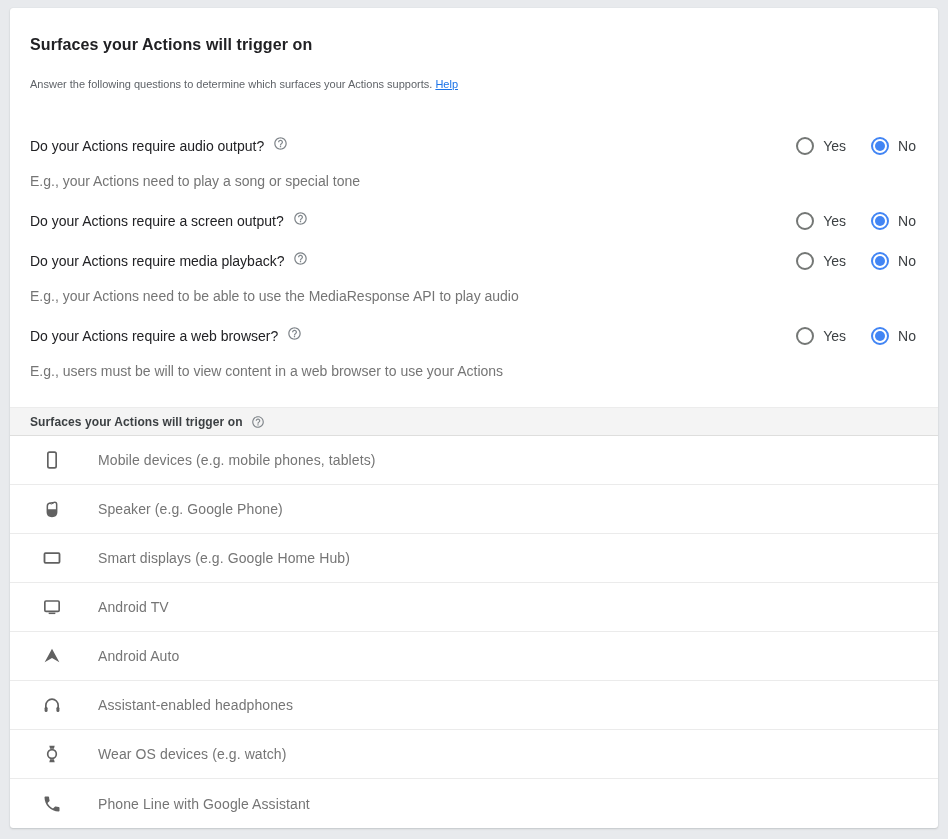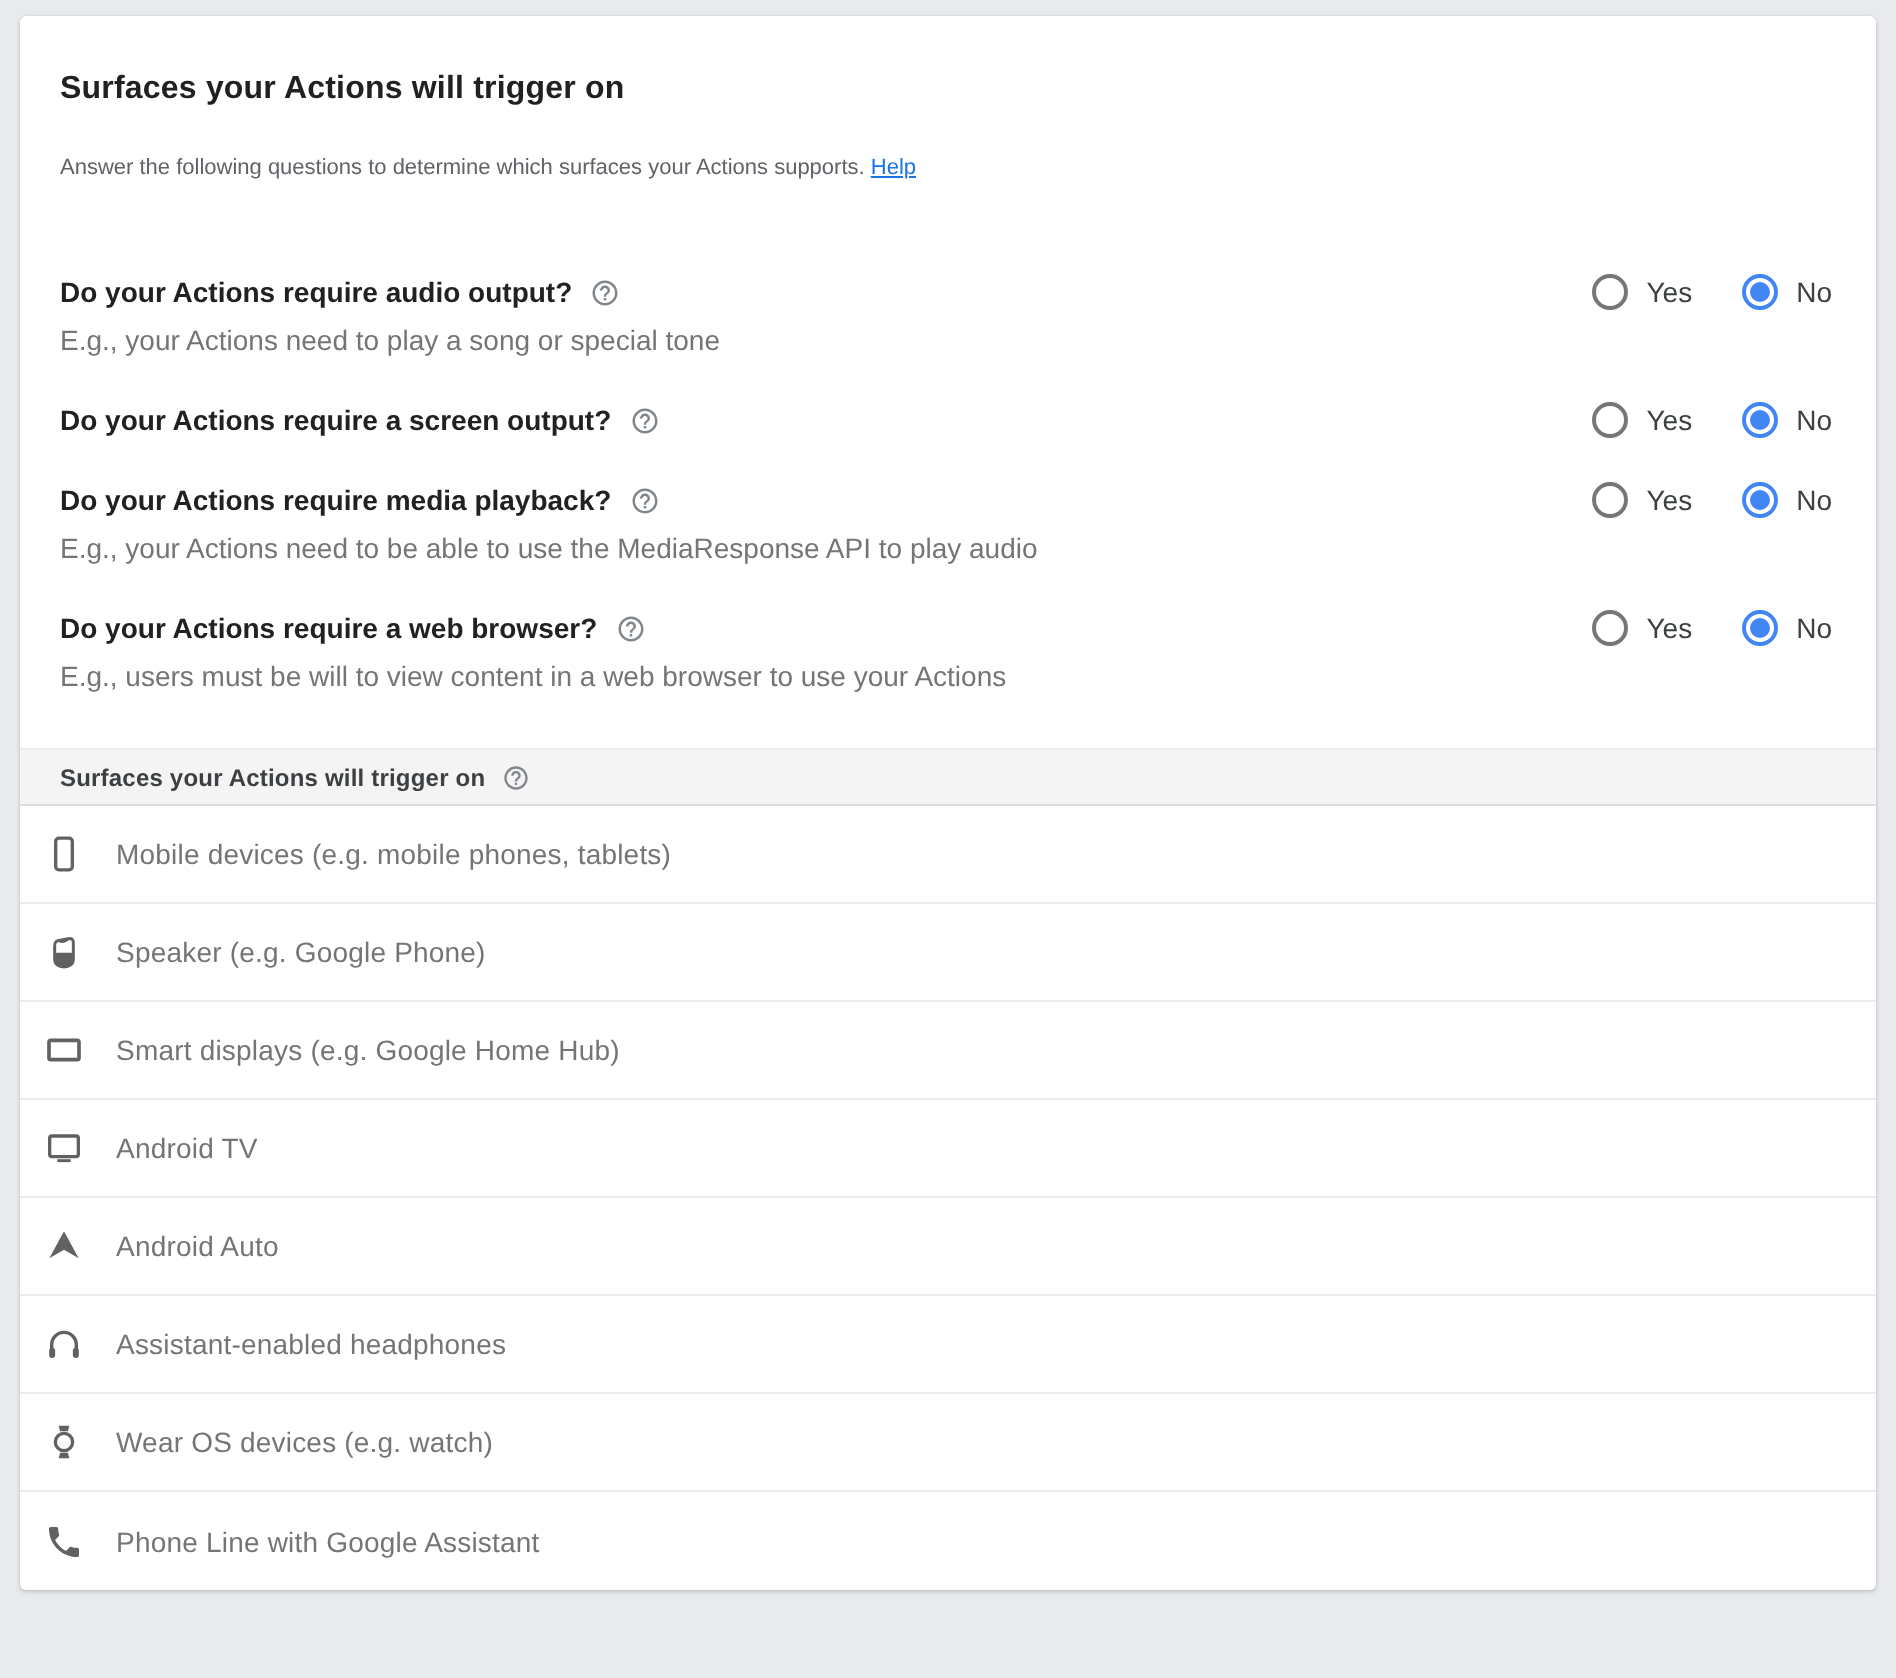--- a/index.html
+++ b/index.html
@@ -37,37 +37,37 @@
   }
   
   .q-row {
     display: flex;
     justify-content: space-between;
     align-items: flex-start;
     padding: 0 22px 0 20px;
     margin-bottom: 20px;
   }
   .q-row:last-child { margin-bottom: 26px; }
-  .q-title-line { display: flex; align-items: center; height: 20px; font-weight: bold; }
+  .q-title-line { display: flex; align-items: flex-start; height: 20px; }
   .q-title {
     font-size: 14px;
     color: #212124;
     line-height: 20px;
   }
   .help-ic {
     display: inline-flex;
     margin-left: 9px;
     width: 15px; height: 15px;
     cursor: pointer;
   }
   .help-ic svg { width: 15px; height: 15px; fill: #80868b; }
   .help-ic.small { margin-left: 8px; width: 14px; height: 14px; }
   .help-ic.small svg { width: 14px; height: 14px; }
   .q-hint {
-    margin-top: 5px;
+    margin-top: 16px;
     font-size: 14px;
     color: #757575;
     line-height: 19px;
   }
   .q-right { display: flex; align-items: center; height: 20px; flex-shrink: 0; padding-left: 19px; }
   .radio {
     width: 18px; height: 18px;
     border: 2px solid #747775;
     border-radius: 50%;
     display: inline-flex;
@@ -100,22 +100,23 @@
     font-size: 12px;
     font-weight: 700;
     color: #3c4043;
     letter-spacing: 0.1px;
   }
   
   .s-row {
     height: 49px;
     display: flex;
     align-items: center;
-    padding: 0 12px;
+    padding: 0 32px;
     border-bottom: 1px solid #ebebeb;
+    gap: 20px;
   }
   .s-row:last-child { border-bottom: none; }
   .s-icon { width: 20px; height: 20px; display: inline-flex; align-items: center; justify-content: center; }
   .s-icon svg { width: 20px; height: 20px; }
   .s-label {
     margin-left: 16px;
     font-size: 14px;
     color: #757575;
     letter-spacing: 0.1px;
   }

